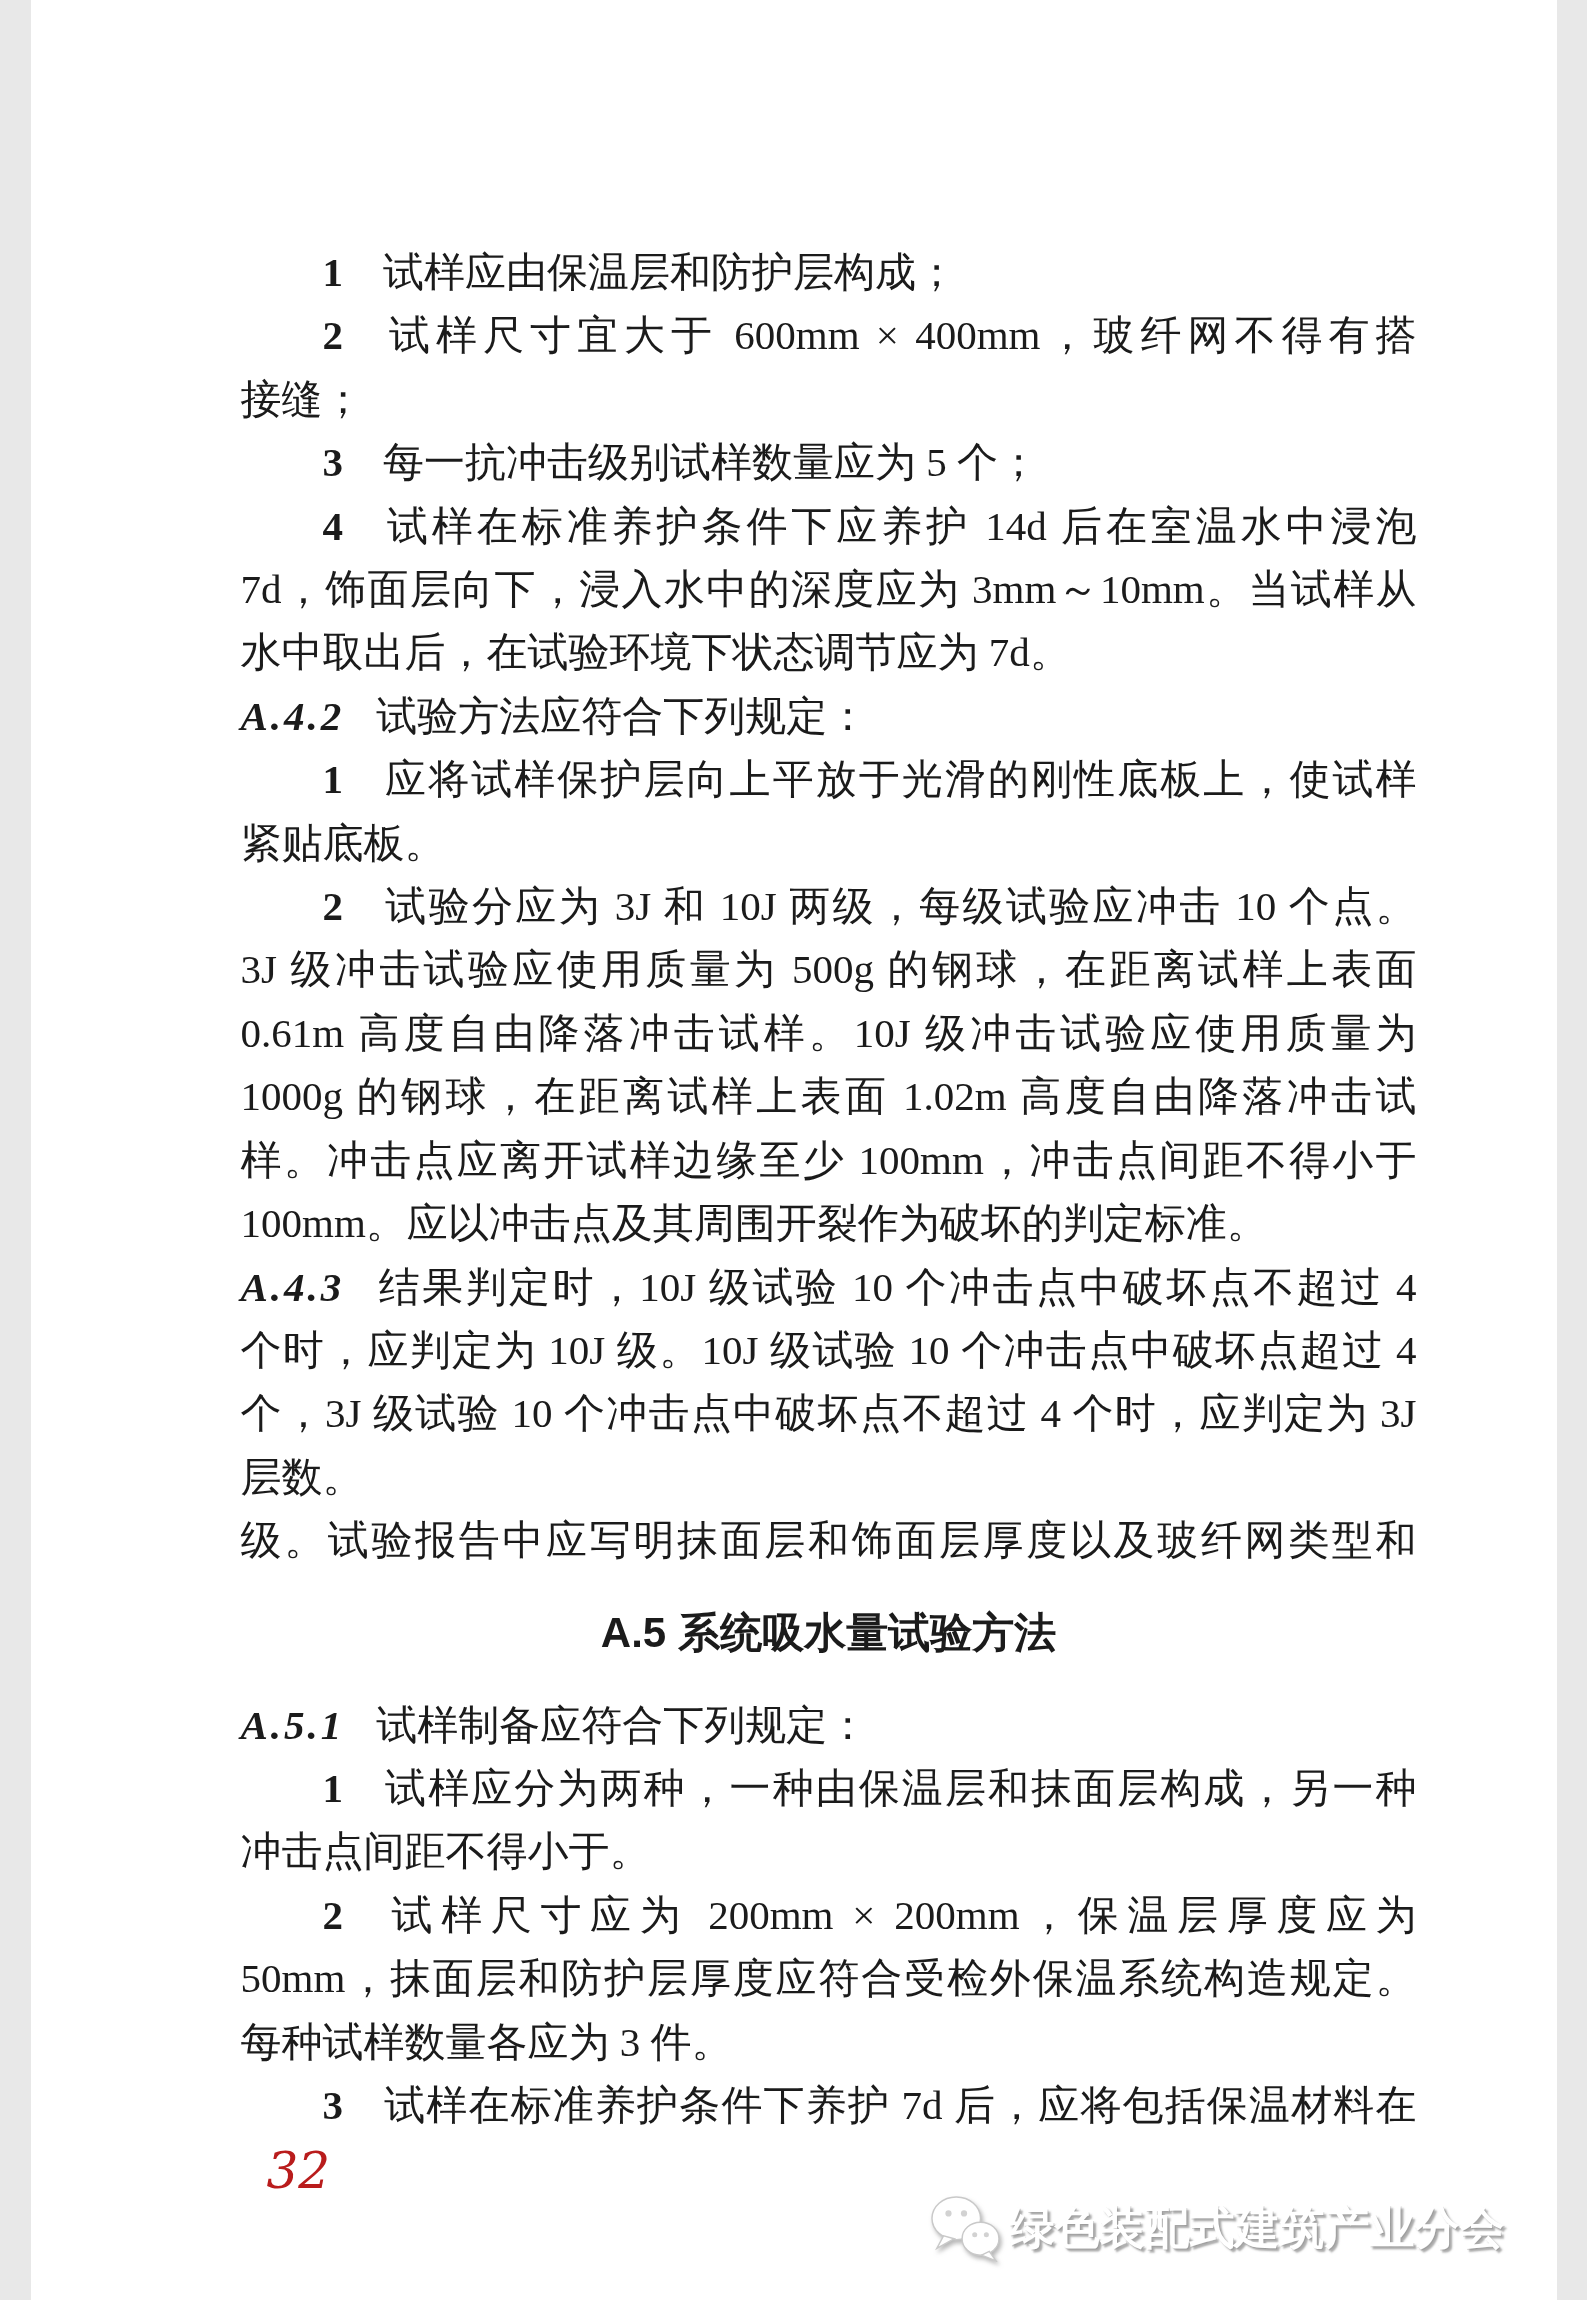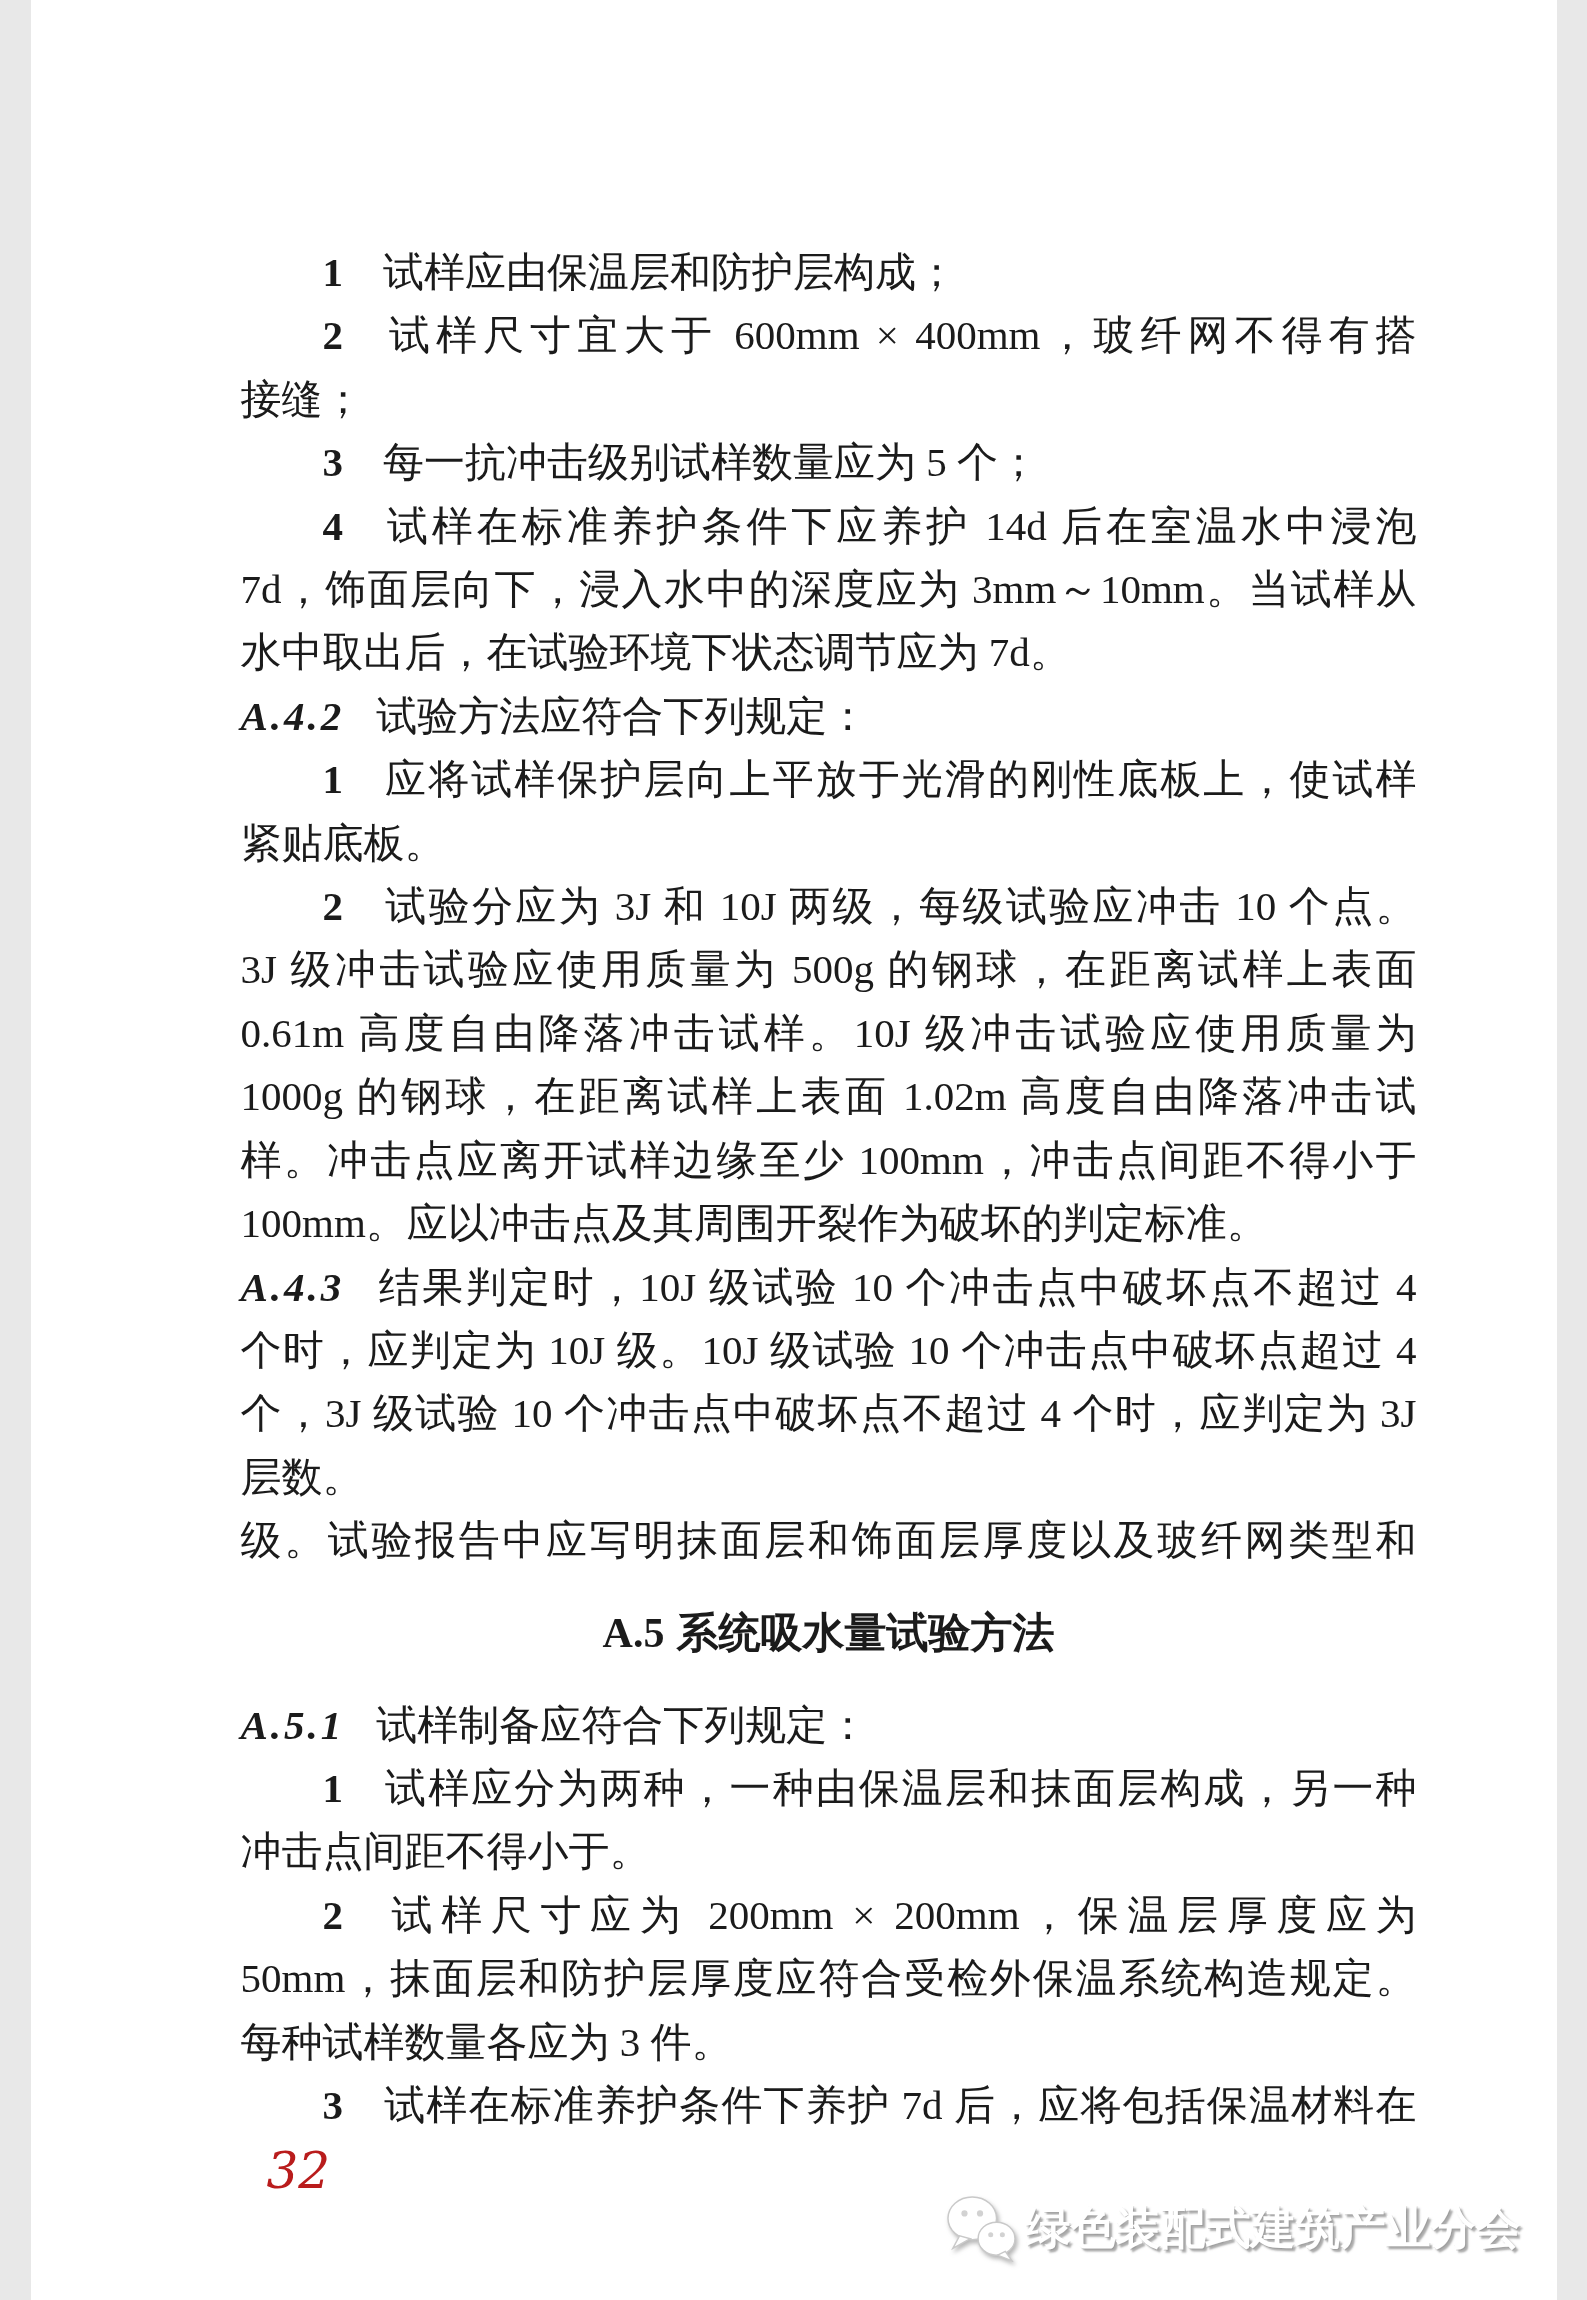--- a/index.html
+++ b/index.html
@@ -12,27 +12,27 @@
   .line { line-height:63.4px; text-align:left; word-break:keep-all; }
   .line.full { text-align:justify; text-align-last:justify; }
   .line.item { text-indent:82px; }
   .num { font-weight:bold; margin-right:40px; }
   .label { font-weight:bold; letter-spacing:3px; margin-right:32px;font-style:italic; }
   .heading {
     margin:28px 0 29px; text-align:center; text-align-last:center;
     font-family:"Liberation Sans","DejaVu Sans",sans-serif;
     font-weight:bold; font-size:42px; line-height:64px;
   }
-  .hlabel { margin-right:12px;font-family:Liberation Serif, serif; }
+  .hlabel { margin-right:12px; }
   .page-number {
     position:absolute; left:236px; top:2146px;
     font-style:italic; font-size:50px; line-height:50px; color:#b91c1c;
     font-family:"DejaVu Serif","Liberation Serif",serif;
   }
-  .watermark { position:absolute; right:36px; top:2193px; display:flex; align-items:center; gap:10px; }
+  .watermark { position:absolute; right:52px; top:2193px; display:flex; align-items:center; gap:10px; }
   .wm-icon { filter:drop-shadow(2px 3px 2px rgba(110,110,110,0.5)); flex:0 0 auto; }
   .wm-text {
     font-family:"Liberation Sans","DejaVu Sans",sans-serif; font-weight:bold;
     font-size:45px; line-height:70px; color:#ffffff; white-space:nowrap;
     text-shadow:3px 3px 2px rgba(115,115,115,0.6), 1px 1px 0 rgba(175,175,175,0.45);
   }
 </style>
 </head>
 <body>
 

